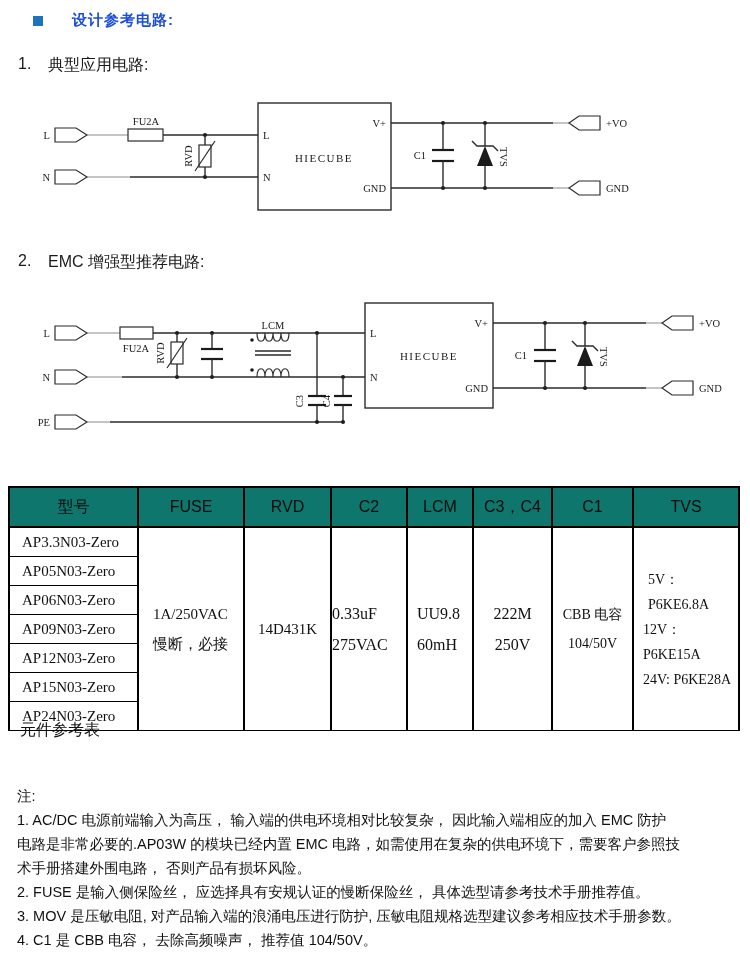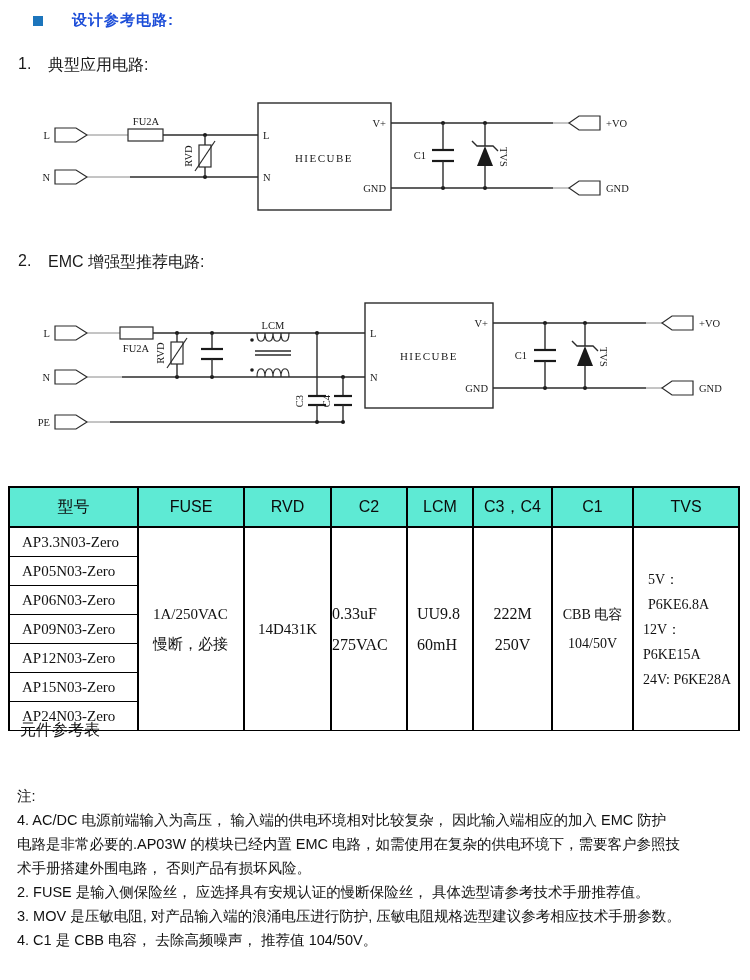--- a/index.html
+++ b/index.html
@@ -21,21 +21,21 @@
   svg .module-name{font-size:11px;letter-spacing:1.5px;}
   .wire{stroke:#2b2b2b;stroke-width:1.4;fill:none;}
   .lead{stroke:#8a8a8a;stroke-width:1;fill:none;}
   .comp{stroke:#2b2b2b;stroke-width:1.2;fill:#fff;}
   .plate{stroke:#1a1a1a;stroke-width:2.2;fill:none;}
   .dot{fill:#1a1a1a;stroke:none;}
   .tri{fill:#1a1a1a;stroke:none;}
 
   
   .ref-table{top:486px;left:8px;border-collapse:collapse;table-layout:fixed;width:730px;}
-  .ref-table th{background:#5eead4;border:2px solid #000;font-size:16px;font-weight:400;height:36px;color:#0b0b0b;}
+  .ref-table th{background:#0f766e;border:2px solid #000;font-size:16px;font-weight:400;height:36px;color:#0b0b0b;}
   .ref-table td{border:1px solid #000;border-left-width:2px;border-right-width:2px;height:26px;vertical-align:middle;font-family:Liberation Serif, serif;}
   .model-cell{font-size:15px;text-align:left;padding-left:12px;}
   .cell-fuse{font-size:15px;text-align:left;padding-left:14px;line-height:30px;}
   .cell-rvd{font-size:15px;text-align:center;}
   .cell-c2{font-size:16px;text-align:left;padding-left:0;line-height:31px;}
   .cell-lcm{font-size:16px;text-align:left;padding-left:9px;line-height:31px;}
   .cell-c3c4{font-size:16px;text-align:center;line-height:31px;}
   .cell-c1{font-size:14px;text-align:center;line-height:29px;}
   .cell-tvs{font-size:14px;text-align:left;padding-left:9px;line-height:25px;}
   .cell-tvs .l0{padding-left:5px;}
@@ -323,19 +323,19 @@
     <tr>
         <td class="model-cell">AP24N03-Zero</td>
       </tr>
   </tbody>
 </table>
 
 <div class="abs caption">元件参考表</div>
 
 <div class="abs notes">
   <div>注:</div>
-  <div>4. AC/DC 电源前端输入为高压， 输入端的供电环境相对比较复杂， 因此输入端相应的加入 EMC 防护</div>
+  <div>1. AC/DC 电源前端输入为高压， 输入端的供电环境相对比较复杂， 因此输入端相应的加入 EMC 防护</div>
   <div>电路是非常必要的.AP03W 的模块已经内置 EMC 电路，如需使用在复杂的供电环境下，需要客户参照技</div>
   <div>术手册搭建外围电路， 否则产品有损坏风险。</div>
   <div>2. FUSE 是输入侧保险丝， 应选择具有安规认证的慢断保险丝， 具体选型请参考技术手册推荐值。</div>
   <div>3. MOV 是压敏电阻, 对产品输入端的浪涌电压进行防护, 压敏电阻规格选型建议参考相应技术手册参数。</div>
   <div>4. C1 是 CBB 电容， 去除高频噪声， 推荐值 104/50V。</div>
 </div>
 
 </body></html>

